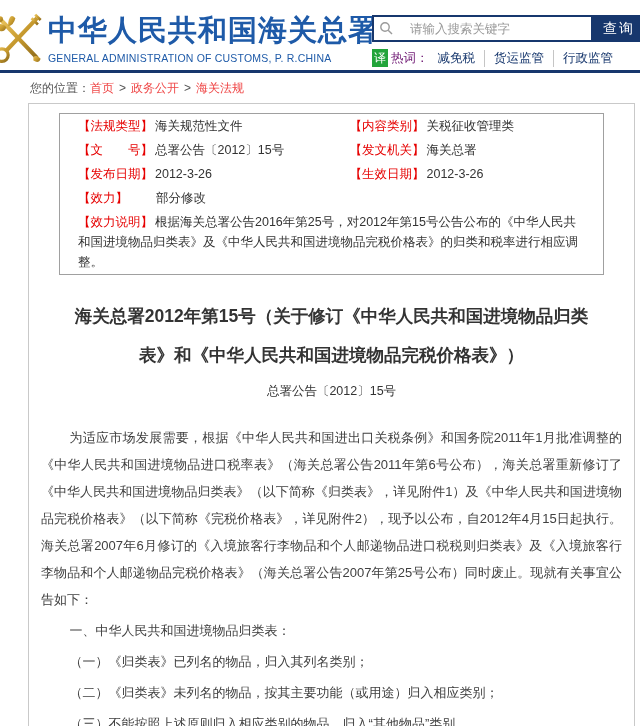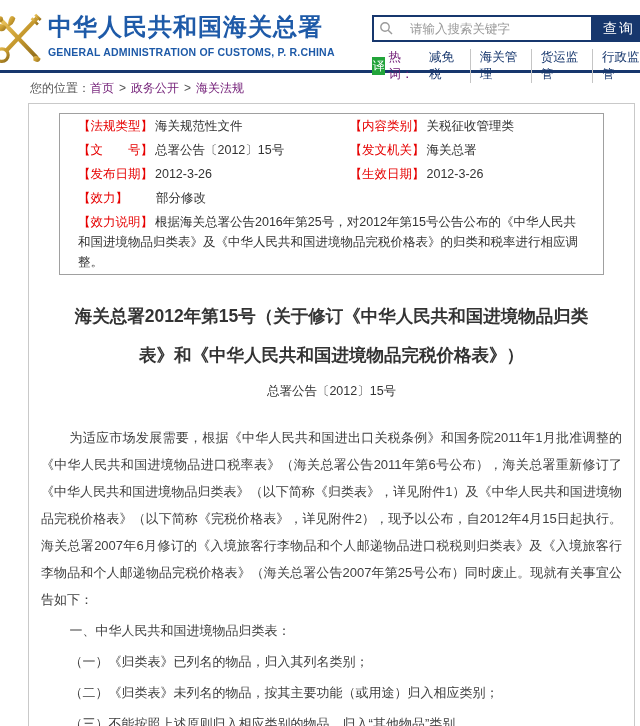--- a/index.html
+++ b/index.html
@@ -3,22 +3,22 @@
 <meta charset="utf-8">
 <style>
   * { margin: 0; padding: 0; box-sizing: border-box; }
   html, body { width: 640px; height: 726px; overflow: hidden; background: #fff;
     font-family: "Liberation Sans", "DejaVu Sans", sans-serif; }
 
   
   .site-header { position: relative; height: 70px; background: #fff; }
   .logo-area { position: absolute; left: -8px; top: 10px; width: 54px; height: 56px; overflow: hidden; }
   .title-block { position: absolute; left: 48px; top: 13px; }
-  .site-title { font-size: 24px; font-weight: bold; color: #1e5aa8; letter-spacing: 1px; line-height: 1.2; }
-  .site-subtitle { font-size: 10.5px; font-weight: bold; color: #1e5aa8; margin-top: 4px; letter-spacing: 0.2px; }
+  .site-title { font-size: 29px; font-weight: bold; color: #1e5aa8; letter-spacing: 1px; line-height: 1.2; }
+  .site-subtitle { font-size: 10.5px; font-weight: normal; color: #1e5aa8; margin-top: 4px; letter-spacing: 0.2px; }
 
   .search-area { position: absolute; left: 372px; top: 15px; width: 281px; }
   .search-row { display: flex; height: 27px; }
   .search-box { position: relative; width: 221px; height: 27px; border: 2px solid #17376d; background: #fff; }
   .search-box input { border: none; outline: none; width: 100%; height: 100%; padding-left: 36px;
     font-size: 12.5px; color: #555; font-family: inherit; }
   .search-box input::placeholder { color: #999; }
   .search-icon-wrap { position: absolute; left: 5px; top: 4px; width: 15px; height: 15px; }
   .search-btn { width: 60px; height: 27px; background: #17376d; color: #fff; border: none;
     font-size: 14px; font-family: inherit; letter-spacing: 2px; padding-left: 10px; text-align: left; cursor: pointer; }
@@ -26,21 +26,21 @@
   .translate-badge { width: 16px; height: 18px; background: #22a43a; color: #fff; font-size: 12px;
     display: flex; align-items: center; justify-content: center; margin-right: 3px; cursor: pointer; }
   .hotwords-label { font-weight: normal; color: #701a75; }
   .hotword { padding: 0 9px; color: #17376d; text-decoration: none; cursor: pointer; }
   .hotword + .hotword { border-left: 1px solid #c5c5c5; }
 
   .header-divider { height: 3px; background: #17376d; }
 
   
   .breadcrumb { padding: 7px 0 6px 30px; font-size: 12px; color: #555; }
-  .breadcrumb a { color: #701a75; text-decoration: none; cursor: pointer; }
+  .breadcrumb a { color: #ef4444; text-decoration: none; cursor: pointer; }
   .crumb-sep { margin: 0 5px; color: #555; }
 
   
   .content-panel { margin-left: 28px; width: 607px; min-height: 650px;
     border: 1px solid #c9c9c9; background: #fff; }
 
   .meta-box { margin: 9px auto 0 auto; width: 545px; border: 1px solid #a0a0a0;
     padding: 0 0; display: flex; flex-wrap: wrap; }
   .meta-row { padding: 2px 18px; font-size: 12.5px; line-height: 20px; }
   .meta-row.half { width: 50%; }
@@ -101,21 +101,20 @@
           </svg>
         </span>
         <input type="text" placeholder="请输入搜索关键字" style="">
       </div>
       <button class="search-btn">查询</button>
     </div>
     <div class="hotwords-row">
       <span class="translate-badge">译</span>
       <span class="hotwords-label">热词：</span>
       <a class="hotword">减免税</a>
-      <a class="hotword">海关管理</a>
       <a class="hotword">货运监管</a>
       <a class="hotword">行政监管</a>
     </div>
   </div>
 </div>
 
 <div class="header-divider"></div>
 
 <div class="breadcrumb">
   <span>您的位置：</span><a>首页</a><span class="crumb-sep">&gt;</span><a>政务公开</a><span class="crumb-sep">&gt;</span><a>海关法规</a>

